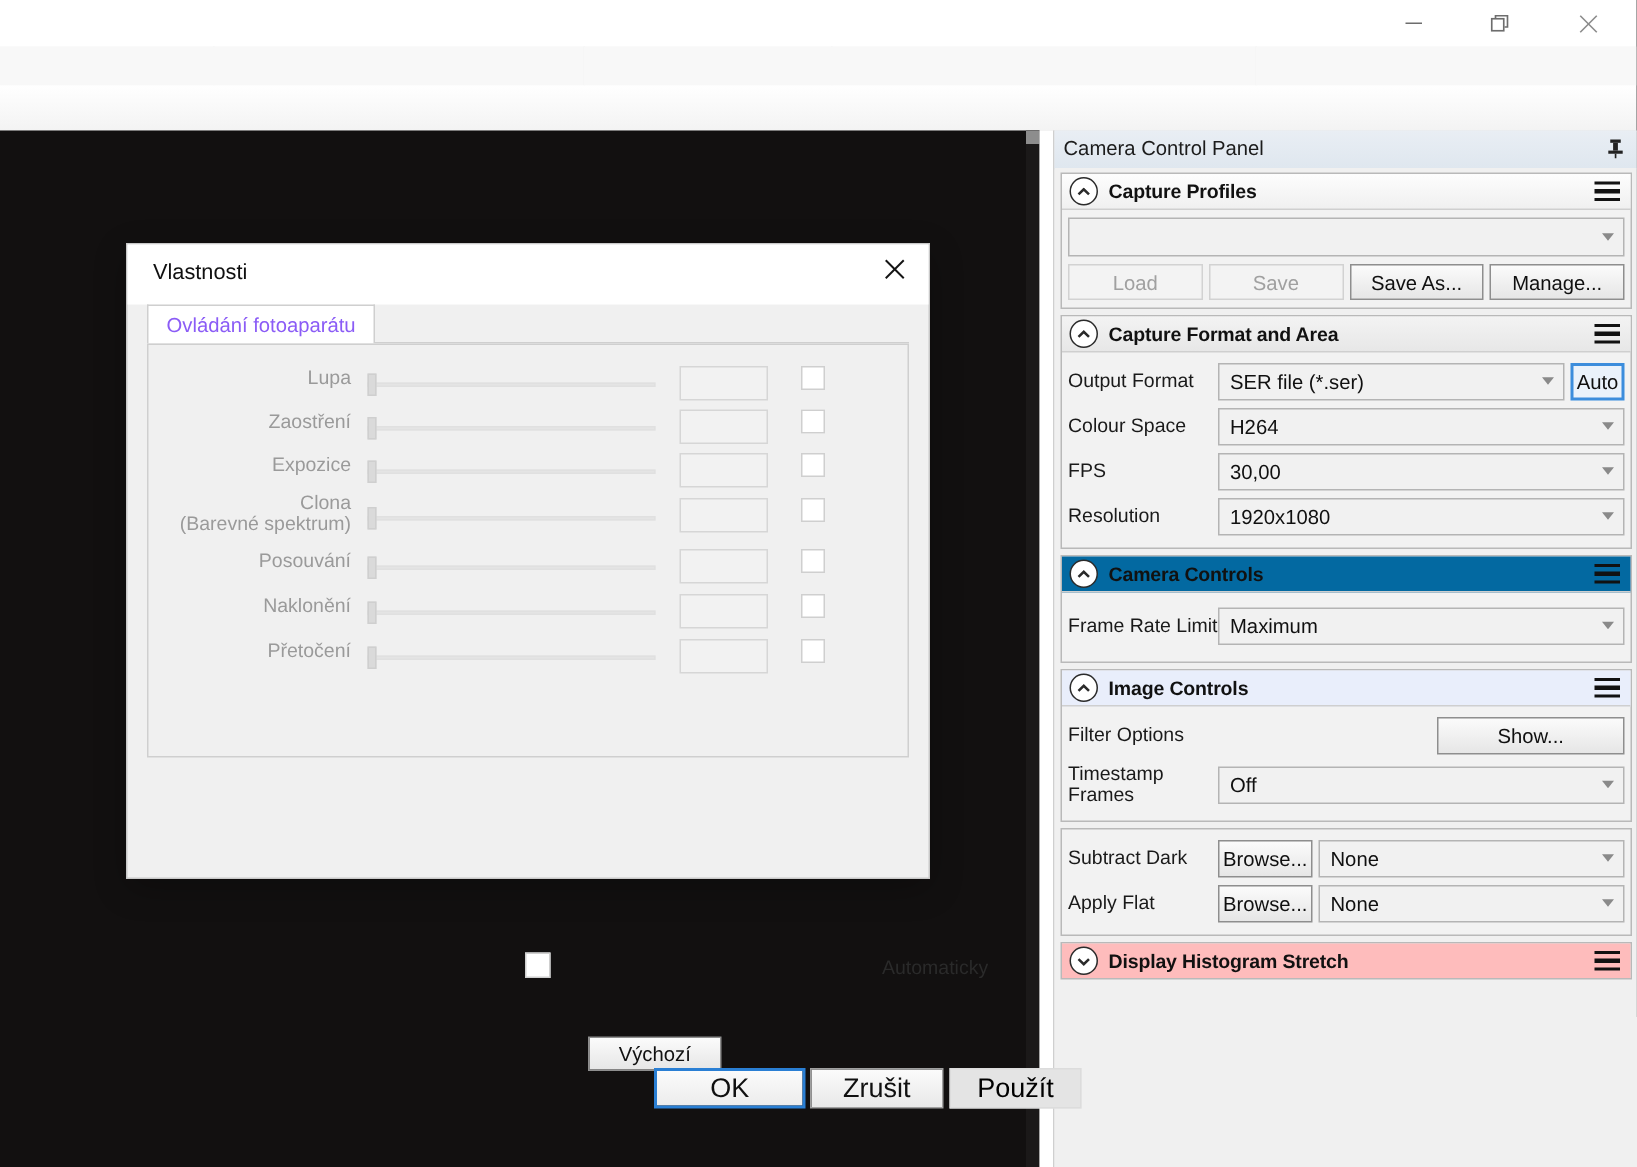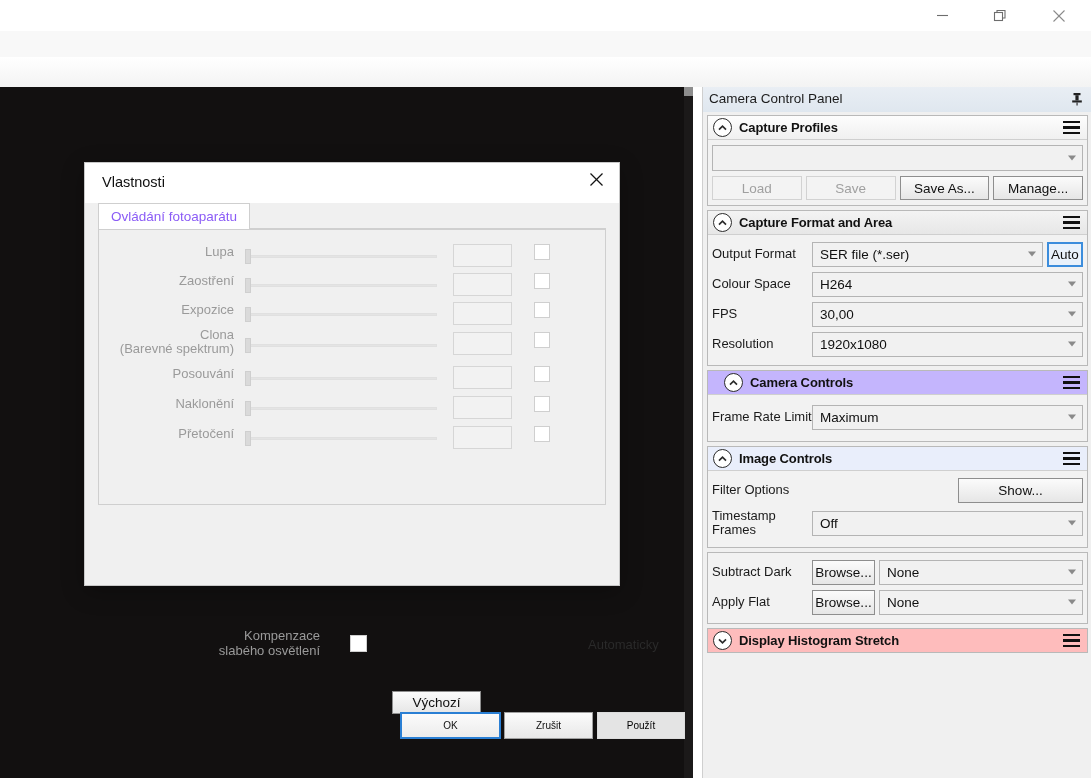--- a/index.html
+++ b/index.html
@@ -71,21 +71,21 @@
     font-size:13.5px;color:#101010;display:flex;align-items:center;justify-content:center;
     box-sizing:border-box;}
   .btn.disabled{color:#a0a0a0;border-color:#d2d2d2;background:#f3f3f3;}
 
   .profrow{display:flex;gap:4px;margin-top:5px;}
   .profrow .btn{flex:1 1 0;}
 
   
   .hd-white{background:linear-gradient(#fdfdfd,#f0f0f0);}
   .hd-gray{background:linear-gradient(#f3f3f3,#e7e7e7);}
-  .hd-peach{background:#c4b5fd;padding-left:11px;}
+  .hd-peach{background:#0369a1;}
   .hd-blue{background:#e9eefb;}
   .hd-violet{background:#e6e2f7;}
   .hd-pink{background:#febcbc;}
 
   #auto-btn{width:36px;height:25px;margin-left:4px;background:#eaf2fb;border:2px solid #3c8ddc;
      font-size:13.5px;color:#101010;display:flex;align-items:center;justify-content:center;
      box-sizing:border-box;flex:0 0 auto;}
 
   .showbtn{width:125px;height:25px;margin-left:auto;}
   .browsebtn{width:63px;height:25px;margin-right:4px;flex:0 0 auto;}
@@ -117,21 +117,21 @@
 
   #komp-label{position:absolute;left:35px;top:465px;width:200px;text-align:right;font-size:13px;
      color:#9a9a9a;line-height:15px;}
   #komp-check{position:absolute;left:265px;top:472px;width:17px;height:17px;background:#fff;border:1px solid #cfcfcf;box-sizing:border-box;}
   #auto-label{position:absolute;left:503px;top:474px;font-size:13px;color:#2a2a2a;}
 
   #vychozi{position:absolute;left:307px;top:512px;width:89px;height:23px;margin-top:16px;}
 
   #dlg-footer-btns{position:absolute;left:0;top:549px;width:534px;height:30px;}
   .fbtn{position:absolute;top:0;height:27px;display:flex;align-items:center;justify-content:center;
-     font-size:10px;box-sizing:border-box;}
+     font-size:18px;box-sizing:border-box;margin-left:36px;}
   #btn-ok{left:315px;width:101px;background:linear-gradient(#fbfbfb,#ececec);border:2px solid #2a7fd4;color:#101010;}
   #btn-cancel{left:419px;width:89px;background:linear-gradient(#fbfbfb,#e8e8e8);border:1px solid #a0a0a0;color:#101010;}
   #btn-apply{left:512px;width:88px;background:#e4e4e4;border:1px solid #dcdcdc;color:#000000;}
 </style>
 </head>
 <body>
 
 <div id="titlebar">
   <div class="winbtn" id="btn-min">
     <svg width="13" height="13" viewBox="0 0 13 13">
@@ -437,23 +437,20 @@
       <span class="slabel">Přetočení</span>
       <span class="strack">
           <span class="bar"></span>
           <span class="thumb"></span>
         </span>
       <span class="sfield"></span>
       <span class="scheck"></span>
     </div>
   </div>
 
-  <div id="komp-label">
-    Kompenzace<br>slabého osvětlení
-  </div>
   <div id="komp-check"></div>
   <div id="auto-label">Automaticky</div>
 
   <div class="btn" id="vychozi">Výchozí</div>
 
   <div id="dlg-footer-btns">
     <div class="fbtn" id="btn-ok">OK</div>
     <div class="fbtn" id="btn-cancel">Zrušit</div>
     <div class="fbtn" id="btn-apply">Použít</div>
   </div>

